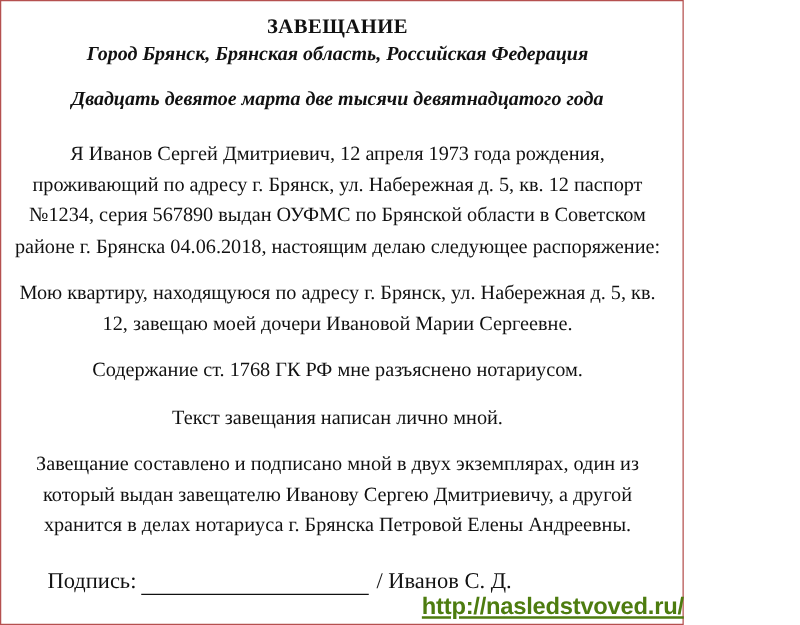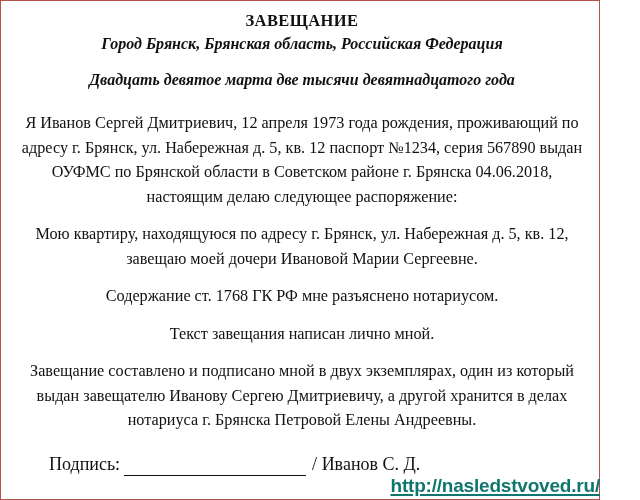--- a/index.html
+++ b/index.html
@@ -11,25 +11,25 @@
     width: 640px;
     height: 500px;
     overflow: hidden;
     font-family: "Liberation Serif", "DejaVu Serif", serif;
     color: #111111;
   }
 
   #doc {
     position: relative;
     box-sizing: border-box;
-    width: 600px;
+    width: 547px;
     height: 500px;
     background: #ffffff;
     border: 1px solid #b5504f;
-    padding: 6px 11px 0 15px;
+    padding: 6px 11px 0 4px;
   }
 
   
   .doc-title {
     text-align: center;
     font-weight: bold;
     font-size: 16.5px;
     letter-spacing: 0.4px;
     margin: 4px 0 0 0;
     line-height: 20px;
@@ -83,21 +83,21 @@
   .sign-name  { margin-left: 5px; }
 
   
   .watermark {
     position: absolute;
     right: -1px;
     bottom: 2px;
     font-family: "Liberation Sans", "DejaVu Sans", sans-serif;
     font-size: 19px;
     font-weight: 600;
-    color: #0f766e;
+    color: #4d7c0f;
     text-decoration: underline;
     text-decoration-thickness: 2px;
     text-underline-offset: 2px;
     letter-spacing: -0.2px;
     white-space: nowrap;
   }
 </style>
 </head>
 <body>
 

